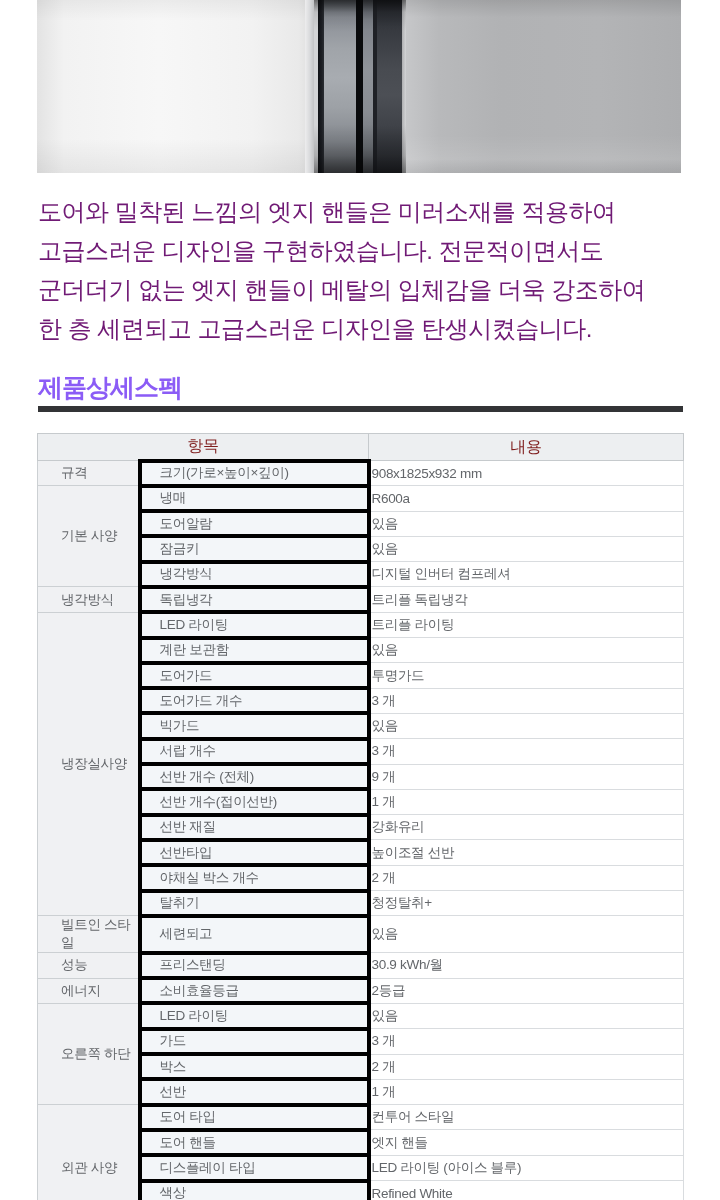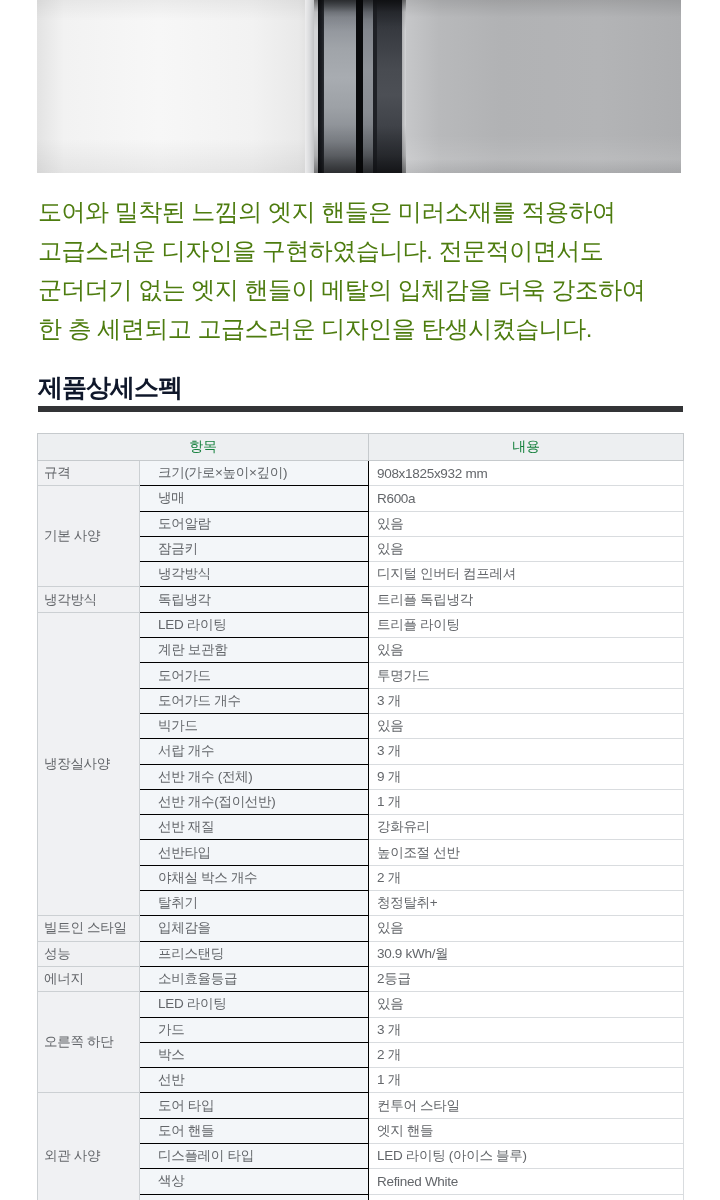--- a/index.html
+++ b/index.html
@@ -56,62 +56,62 @@
   }
   .handle-shadow-overlay {
     left: 277px; width: 92px;
     background: linear-gradient(180deg, rgba(0,0,0,0.50) 0%, rgba(0,0,0,0.10) 7%, rgba(0,0,0,0) 18%, rgba(0,0,0,0) 72%, rgba(0,0,0,0.18) 90%, rgba(0,0,0,0.45) 100%);
   }
 
   
   .description {
     position: absolute; left: 38px; top: 192px; width: 640px;
     font-size: 24px; line-height: 39px; letter-spacing: -0.5px;
-    color: #4d7c0f; white-space: pre-line;
+    color: #701a75; white-space: pre-line;
   }
 
   
   .section-title {
     position: absolute; left: 38px; top: 371px;
     font-size: 25px; font-weight: bold; letter-spacing: -1px;
-    color: #0f172a;
+    color: #8b5cf6;
   }
   .title-rule {
     position: absolute; left: 38px; top: 406px; width: 645px; height: 6px;
     background: #333436;
   }
 
   
   .spec-table {
     position: absolute; left: 37px; top: 433px; width: 646px;
     border-collapse: collapse; table-layout: fixed;
     font-size: 13.5px; color: #63666a; letter-spacing: -0.3px;
   }
   .spec-table th {
     height: 27px;
     background: #edeff1;
     border: 1px solid #c6cacd;
-    font-weight: normal; color: #15803d; text-align: center;
-    font-size: 14px;
+    font-weight: normal; color: #7f1d1d; text-align: center;
+    font-size: 16px;
   }
   .spec-table td { height: 25.3px; vertical-align: middle; }
   .spec-table td.group {
     background: #f0f1f3;
     border: 1px solid #ccd0d3;
-    padding-left: 6px;
+    padding-left: 23px;
   }
   .spec-table td.item {
     background: #f3f6f9;
-    border: 1px solid #000000;
+    border: 4px solid #000000;
     padding-left: 18px;
   }
   .spec-table td.value {
     background: #ffffff;
     border: 1px solid #d9dcdf;
-    padding-left: 8px;
+    padding-left: 1px;
   }
   .spec-table { border: 1px solid #c3c7ca; }
 
   
   tr.partial td { position: relative; }
   tr.partial td.item::after, tr.partial td.value::after {
     content: ""; position: absolute; top: 5px; height: 4px;
     background: #9aa0a5;
   }
   tr.partial td.item::after { left: 18px; width: 58px; }
@@ -229,21 +229,21 @@
       <tr>
         <td class="item">야채실 박스 개수</td>
         <td class="value">2 개</td>
       </tr>
       <tr>
         <td class="item">탈취기</td>
         <td class="value">청정탈취+</td>
       </tr>
       <tr>
         <td class="group" rowspan="1">빌트인 스타일</td>
-        <td class="item">입체감을</td>
+        <td class="item">세련되고</td>
         <td class="value">있음</td>
       </tr>
       <tr>
         <td class="group" rowspan="1">성능</td>
         <td class="item">프리스탠딩</td>
         <td class="value">30.9 kWh/월</td>
       </tr>
       <tr>
         <td class="group" rowspan="1">에너지</td>
         <td class="item">소비효율등급</td>

